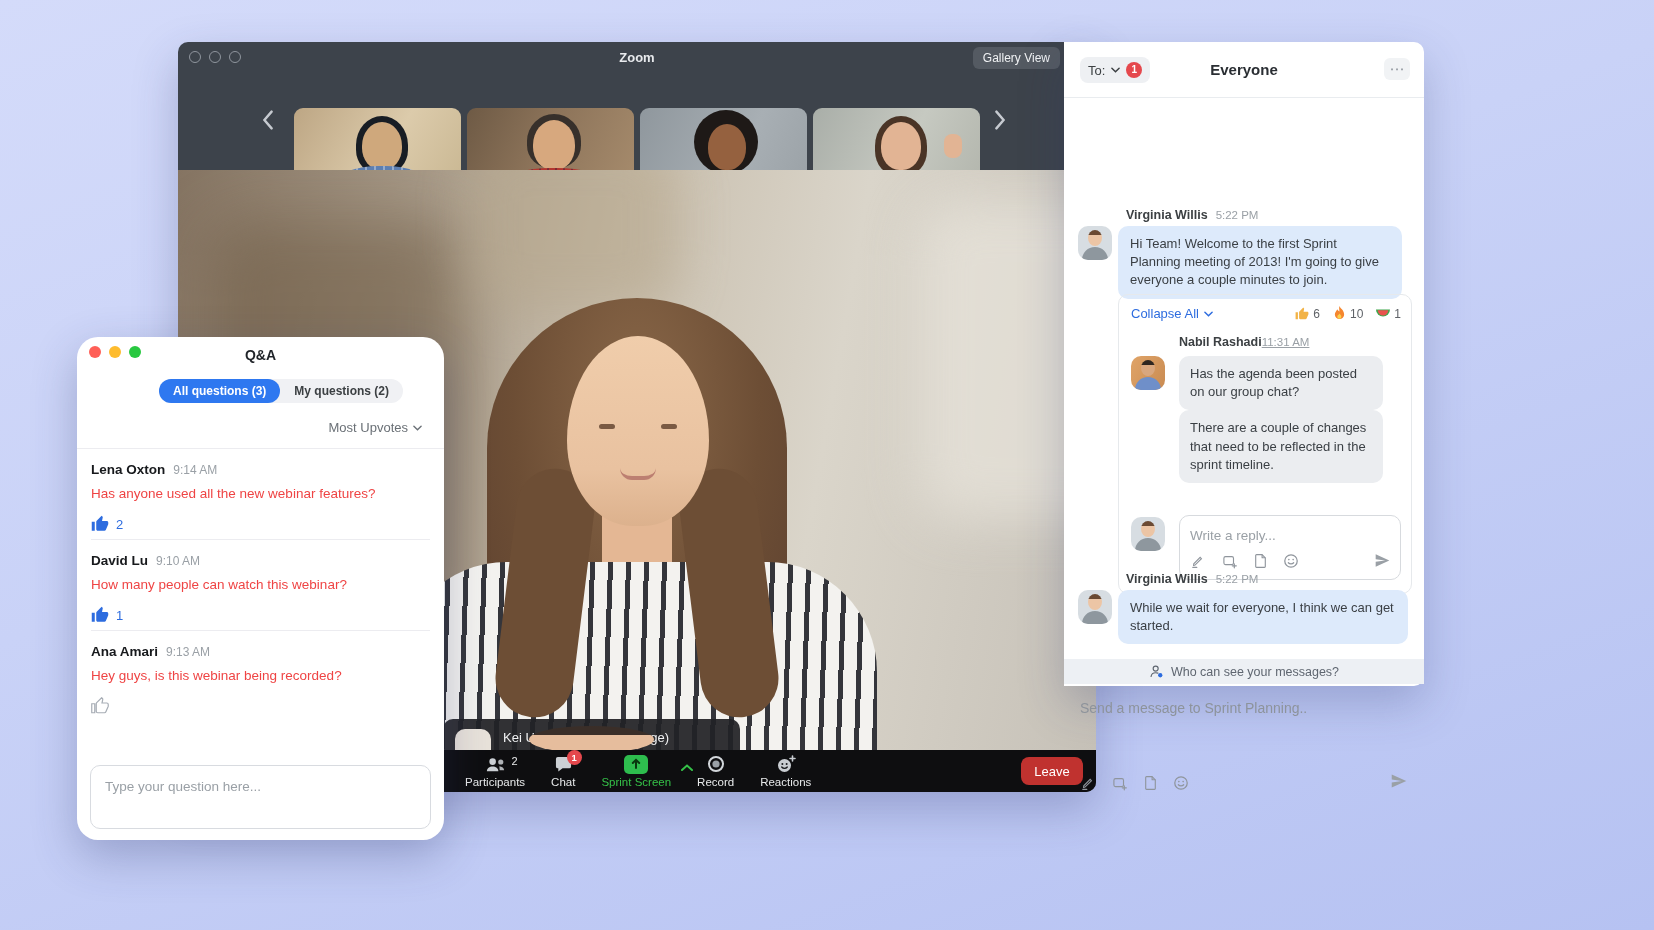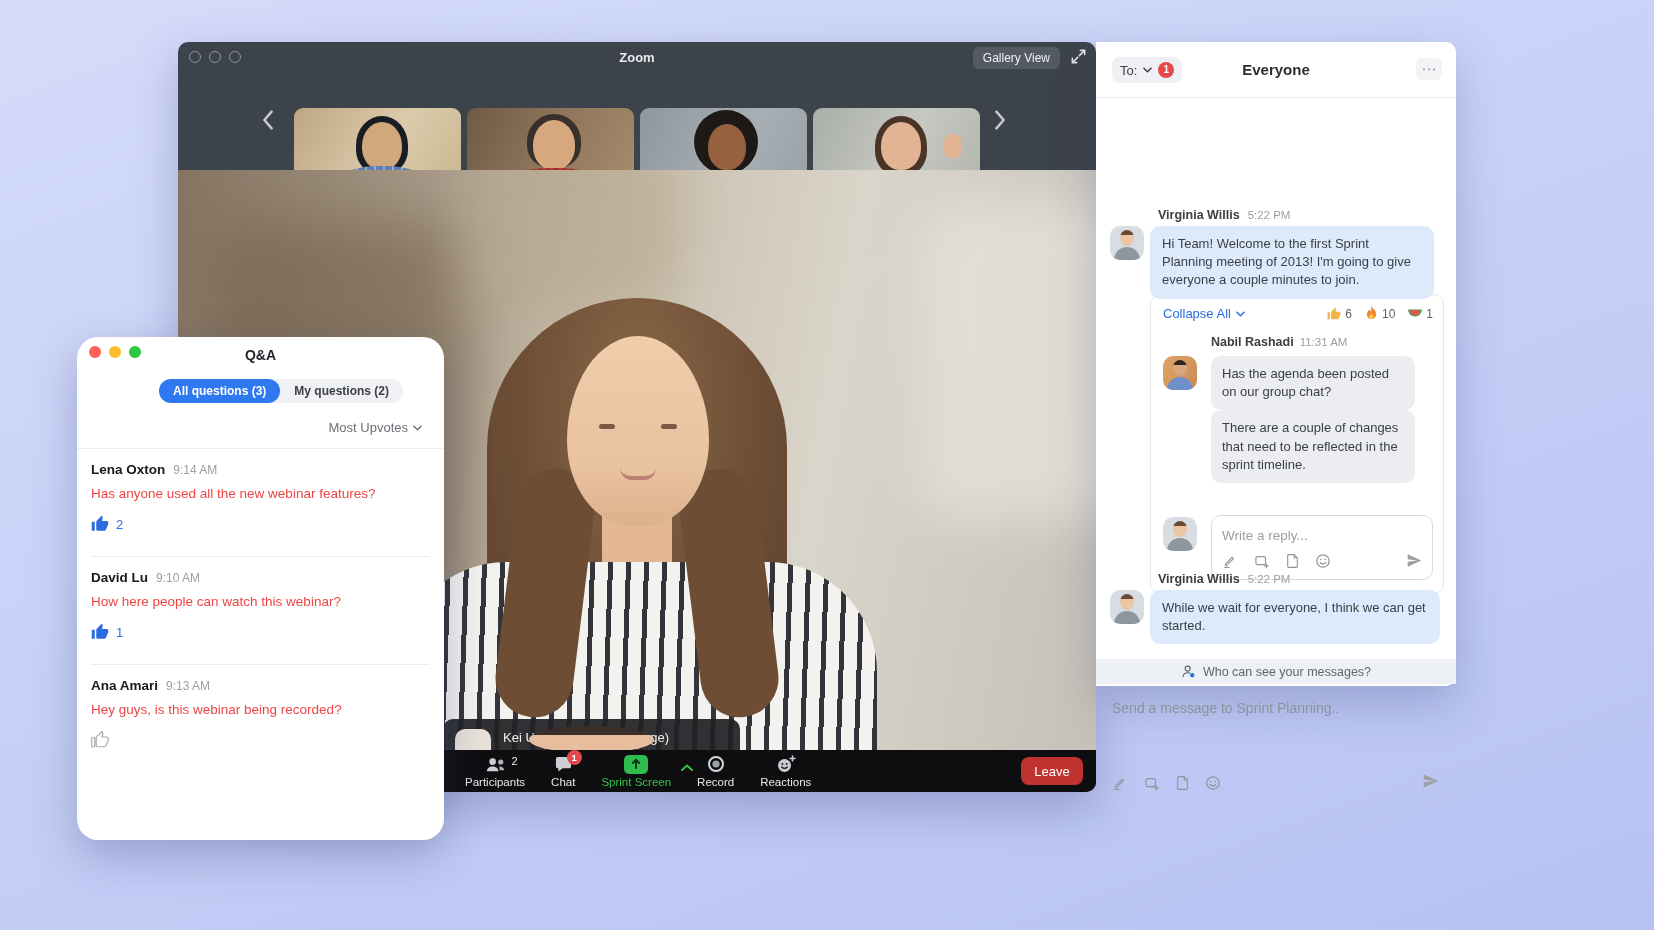--- a/index.html
+++ b/index.html
@@ -106,36 +106,36 @@
   .qa-title { font-size:14px; font-weight:bold; color:#1f2328; margin-top:6px; }
   .qa-tabs { display:inline-flex; background:#f0f1f4; border-radius:14px; margin:12px 0 0 82px; }
   .qa-tab { border:none; background:none; font-size:12px; font-weight:bold; color:#3c4043;
       padding:5px 14px; border-radius:13px; cursor:pointer; }
   .qa-tab.active { background:#2e78f0; color:#fff; }
   .qa-sort { position:relative; text-align:right; padding-right:22px; margin-top:15px; }
   .qa-sort button { border:none; background:none; font-size:13px; color:#6a7076; cursor:pointer;
       display:inline-flex; align-items:center; gap:5px; }
   .qa-div { height:1px; background:#ececf0; margin-top:12px; }
   .qa-list { padding:0 14px; }
-  .qa-q { padding:13px 0 23px; border-bottom:1px solid #ececf0; }
+  .qa-q { padding:13px 0 6px; border-bottom:1px solid #ececf0; }
   .qa-q:last-child { border-bottom:none; }
   .qa-qhead { display:flex; align-items:baseline; gap:8px; }
   .qa-name { font-size:13.5px; font-weight:bold; color:#17191c; }
   .qa-time { font-size:12px; color:#9aa0a6; }
   .qa-text { font-size:13.5px; color:#ef4444; margin-top:9px; }
   .qa-vote { margin-top:14px; display:flex; align-items:center; gap:7px; background:none; border:none; cursor:pointer; }
   .qa-count { font-size:13px; color:#2D6CDF; }
   .qa-input-box { position:absolute; left:13px; right:13px; bottom:11px; height:64px;
       border:1px solid #d8dbe0; border-radius:10px; }
   .qa-input-box input { width:100%; border:none; outline:none; background:none; padding:13px 14px;
       font-size:13.5px; font-family:"Liberation Sans", sans-serif; color:#2a2e33; }
   .qa-input-box input::placeholder { color:#9aa0a6; }
 
   
-  .chat-panel { position:absolute; left:1096px; top:42px; width:360px; height:644px; background:#fff;
+  .chat-panel { position:absolute; left:1064px; top:42px; width:360px; height:644px; background:#fff;
       border-radius:0 10px 10px 0; box-shadow:0 18px 45px rgba(45,55,110,.25); }
   .cp-header { position:relative; height:56px; border-bottom:1px solid #e9ecef;
       display:flex; align-items:center; justify-content:center; }
   .to-pill { position:absolute; left:16px; top:15px; display:flex; align-items:center; gap:6px;
       background:#eef0f3; border:none; border-radius:8px; padding:5px 8px; cursor:pointer; }
   .to-label { font-size:13px; color:#3c4043; }
   .to-badge { min-width:16px; height:16px; border-radius:8px; background:#e5484d; color:#fff;
       font-size:10px; font-weight:bold; line-height:16px; text-align:center; padding:0 4px; }
   .cp-title { font-size:15px; font-weight:bold; color:#2a2e33; }
   .more-btn { position:absolute; right:14px; top:16px; width:26px; height:22px; background:#f1f3f5;
@@ -158,21 +158,21 @@
 
   .thread { position:absolute; left:54px; top:252px; width:294px; border:1px solid #e6e9ec; border-radius:10px;
       padding:11px 10px 13px 12px; }
   .thread-top { display:flex; align-items:center; }
   .collapse-btn { display:flex; align-items:center; gap:5px; border:none; background:none;
       color:#2D6CDF; font-size:13px; cursor:pointer; }
   .reactions { margin-left:auto; display:flex; align-items:center; gap:13px; }
   .reaction { display:flex; align-items:center; gap:4px; background:none; border:none; cursor:pointer; }
   .reaction .cnt { font-size:12px; color:#5f6368; }
   .thread-namerow { margin:14px 0 0 48px; font-size:12.5px; color:#3c4043; }
-  .thread-namerow .t { font-size:11.5px; color:#9aa0a6; margin-left:6px; }
+  .thread-namerow .t { font-size:11.5px; color:#9aa0a6; margin-left:0;text-decoration:underline; }
   .thread-row { position:relative; margin-top:7px; padding-left:48px; min-height:34px; }
   .thread-row .avatar { left:0; top:0; width:34px; height:34px; }
   .tbubble { display:inline-block; background:#EBEDF0; border-radius:10px; padding:9px 11px;
       font-size:13px; line-height:1.4; color:#3a3f44; max-width:204px; }
   .reply-row { position:relative; margin-top:13px; padding-left:48px; }
   .reply-row .avatar { left:0; top:2px; width:34px; height:34px; }
   .reply-box { position:relative; border:1px solid #d7dade; border-radius:10px; padding:10px 10px 8px;margin-top:32px; }
   .reply-box input { border:none; outline:none; width:150px; font-size:13.5px;
       font-family:"Liberation Sans", sans-serif; color:#2a2e33; background:none; }
   .reply-box input::placeholder { color:#9aa0a6; }
@@ -521,21 +521,21 @@
               <path d="M1 21h4V9H1v12zM23 10c0-1.1-.9-2-2-2h-6.31l.95-4.57.03-.32c0-.41-.17-.79-.44-1.06L14.17 1 7.59 7.59C7.22 7.95 7 8.45 7 9v10c0 1.1.9 2 2 2h9c.83 0 1.54-.5 1.84-1.22l3.02-7.05c.09-.23.14-.47.14-.73v-2z"></path>
             </svg>
           <span class="qa-count">2</span>
         </button>
       </div>
       <div class="qa-q">
         <div class="qa-qhead">
           <span class="qa-name">David Lu</span>
           <span class="qa-time">9:10 AM</span>
         </div>
-        <div class="qa-text">How here people can watch this webinar?</div>
+        <div class="qa-text">How many people can watch this webinar?</div>
         <button class="qa-vote">
           <svg width="18" height="18" viewBox="0 0 24 24" fill="#2D6CDF">
               <path d="M1 21h4V9H1v12zM23 10c0-1.1-.9-2-2-2h-6.31l.95-4.57.03-.32c0-.41-.17-.79-.44-1.06L14.17 1 7.59 7.59C7.22 7.95 7 8.45 7 9v10c0 1.1.9 2 2 2h9c.83 0 1.54-.5 1.84-1.22l3.02-7.05c.09-.23.14-.47.14-.73v-2z"></path>
             </svg>
           <span class="qa-count">1</span>
         </button>
       </div>
       <div class="qa-q">
         <div class="qa-qhead">
           <span class="qa-name">Ana Amari</span>
@@ -544,15 +544,18 @@
         <div class="qa-text">Hey guys, is this webinar being recorded?</div>
         <button class="qa-vote">
           <svg width="18" height="18" viewBox="0 0 24 24" fill="#ffffff" stroke="#a7adb5" stroke-width="1.6">
               <path d="M1 21h4V9H1v12zM23 10c0-1.1-.9-2-2-2h-6.31l.95-4.57.03-.32c0-.41-.17-.79-.44-1.06L14.17 1 7.59 7.59C7.22 7.95 7 8.45 7 9v10c0 1.1.9 2 2 2h9c.83 0 1.54-.5 1.84-1.22l3.02-7.05c.09-.23.14-.47.14-.73v-2z"></path>
             </svg>
           <span class="qa-count"></span>
         </button>
       </div>
     </div>
 
+    <div class="qa-input-box">
+      <input placeholder="Type your question here..." style="">
+    </div>
   </div>
 
 </div>
 
 </body></html>

